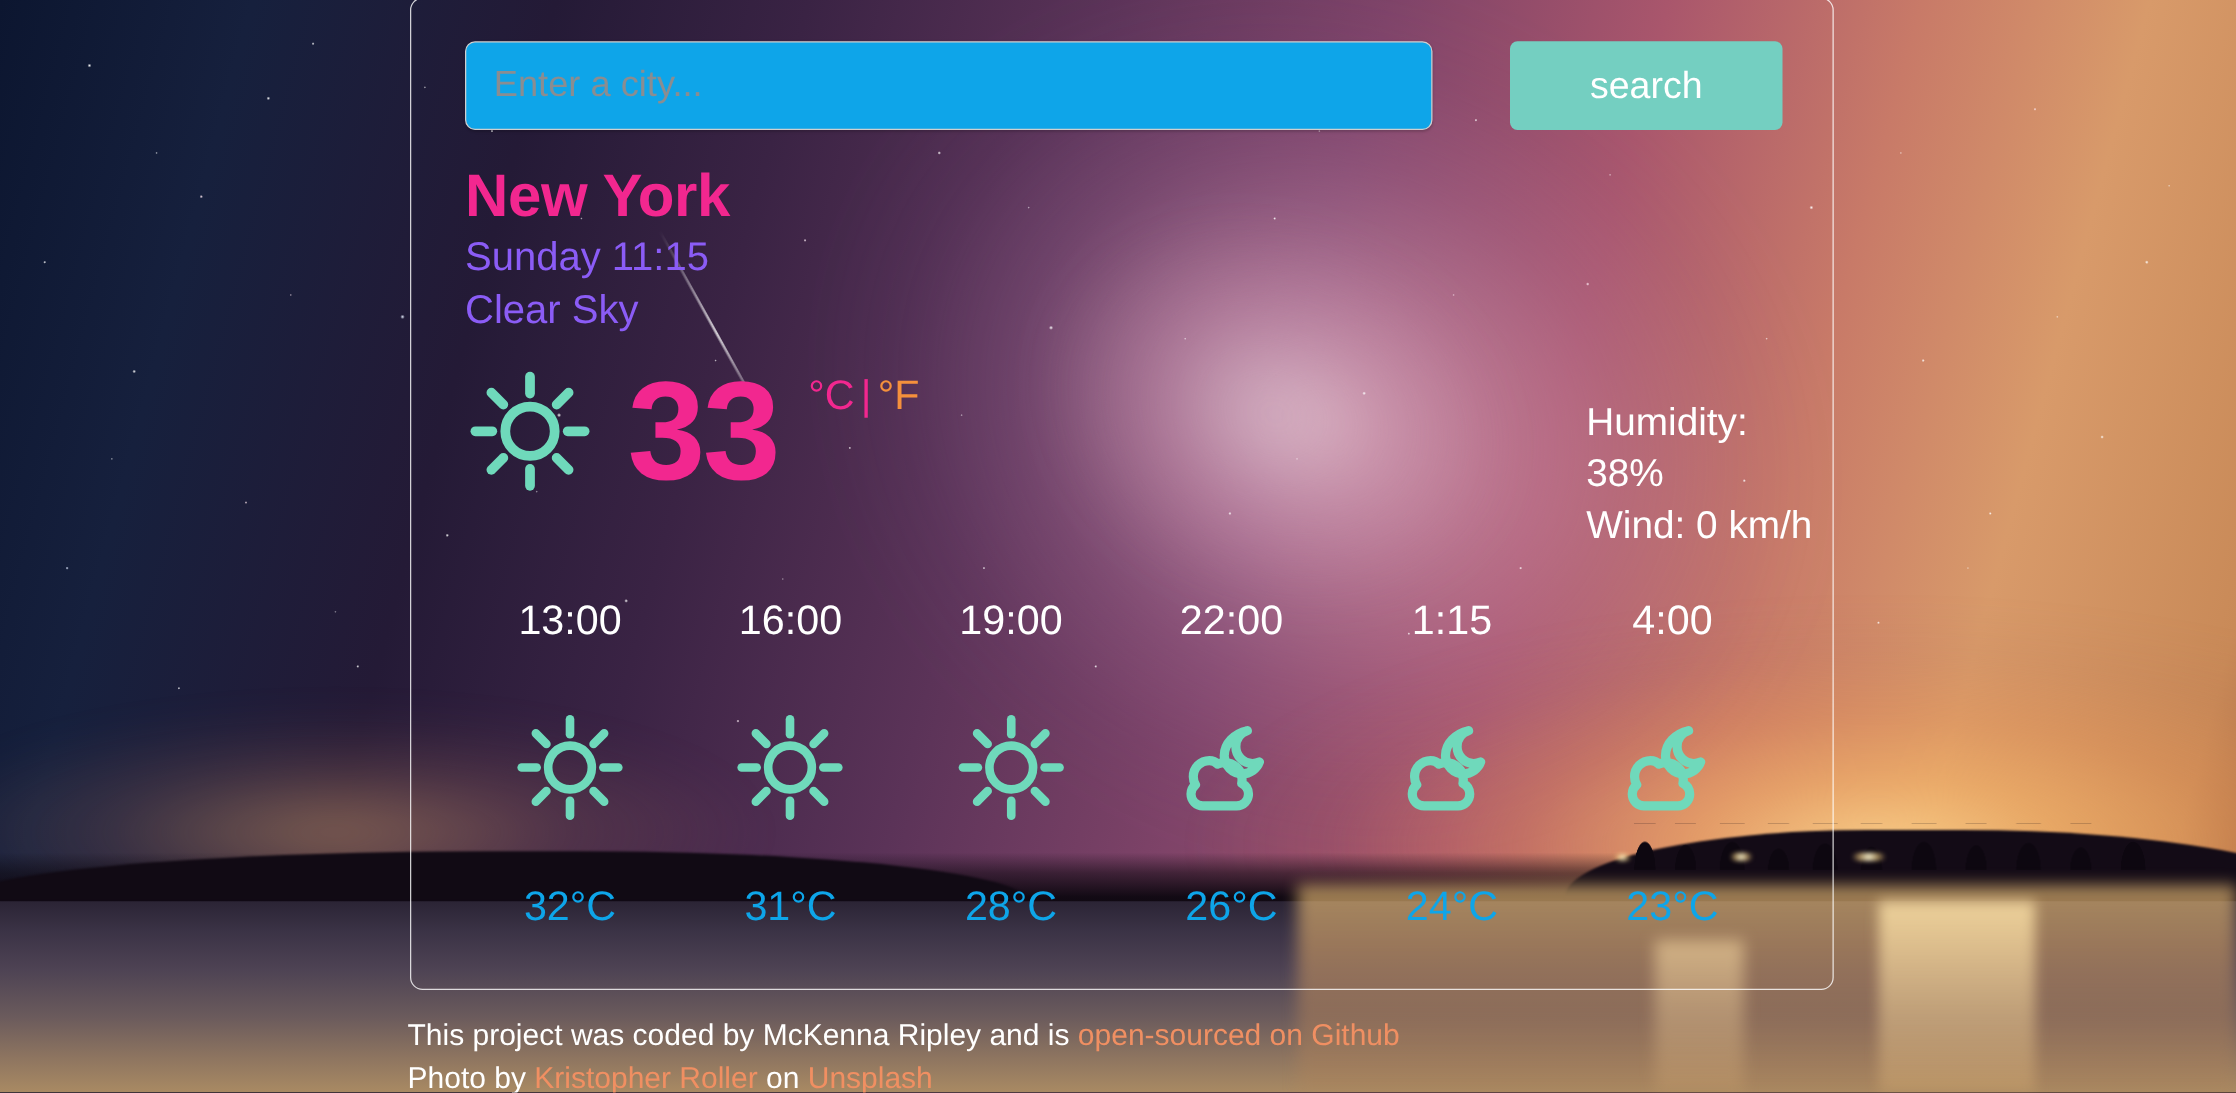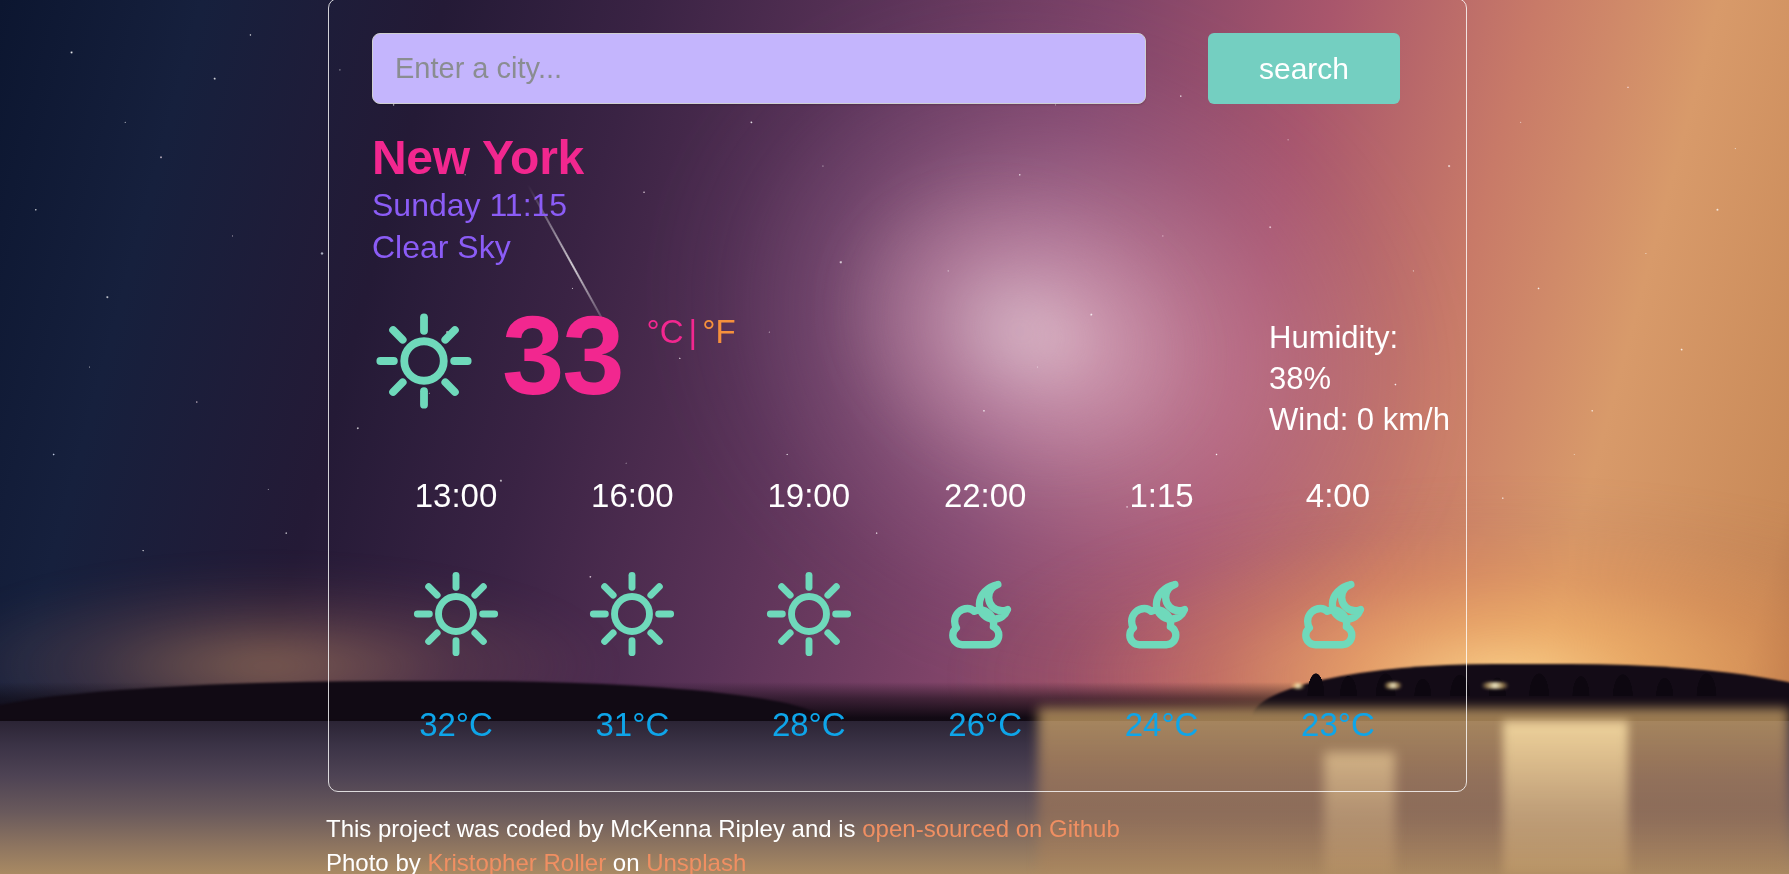--- a/index.html
+++ b/index.html
@@ -324,36 +324,36 @@
     display: flex;
     align-items: flex-start;
     gap: 0;
   }
 
   #search-input {
     width: 774px;
     height: 71px;
     border: 1px solid #cfcfcf;
     border-radius: 8px;
-    background: #c4b5fd;
+    background: #0ea5e9;
     font-family: "Liberation Sans", sans-serif;
     font-size: 29px;
     color: #333;
     padding: 0 22px;
     outline: none;
     box-shadow: 0 1px 2px rgba(0,0,0,0.18);
   }
   #search-input::placeholder {
     color: #8a8d91;
     font-size: 29px;
   }
 
   #search-button {
     margin-left: 62px;
-    width: 192px;
+    width: 218px;
     height: 71px;
     border: none;
     border-radius: 6px;
     background: #74cfc1;
     color: #ffffff;
     font-family: "Liberation Sans", sans-serif;
     font-size: 30px;
     font-weight: 400;
     cursor: pointer;
   }
@@ -379,23 +379,23 @@
     font-weight: 400;
     color: #8b5cf6;
     line-height: 1.22;
     margin-top: 3px;
   }
 
   
   .temp-row {
     position: absolute;
     left: 43px;
-    top: 310px;
+    top: 294px;
     display: flex;
-    align-items: flex-start;
+    align-items: center;
   }
 
   .main-icon {
     width: 104px;
     height: 104px;
     flex: 0 0 auto;
   }
 
   #temp-value {
     font-size: 112px;

